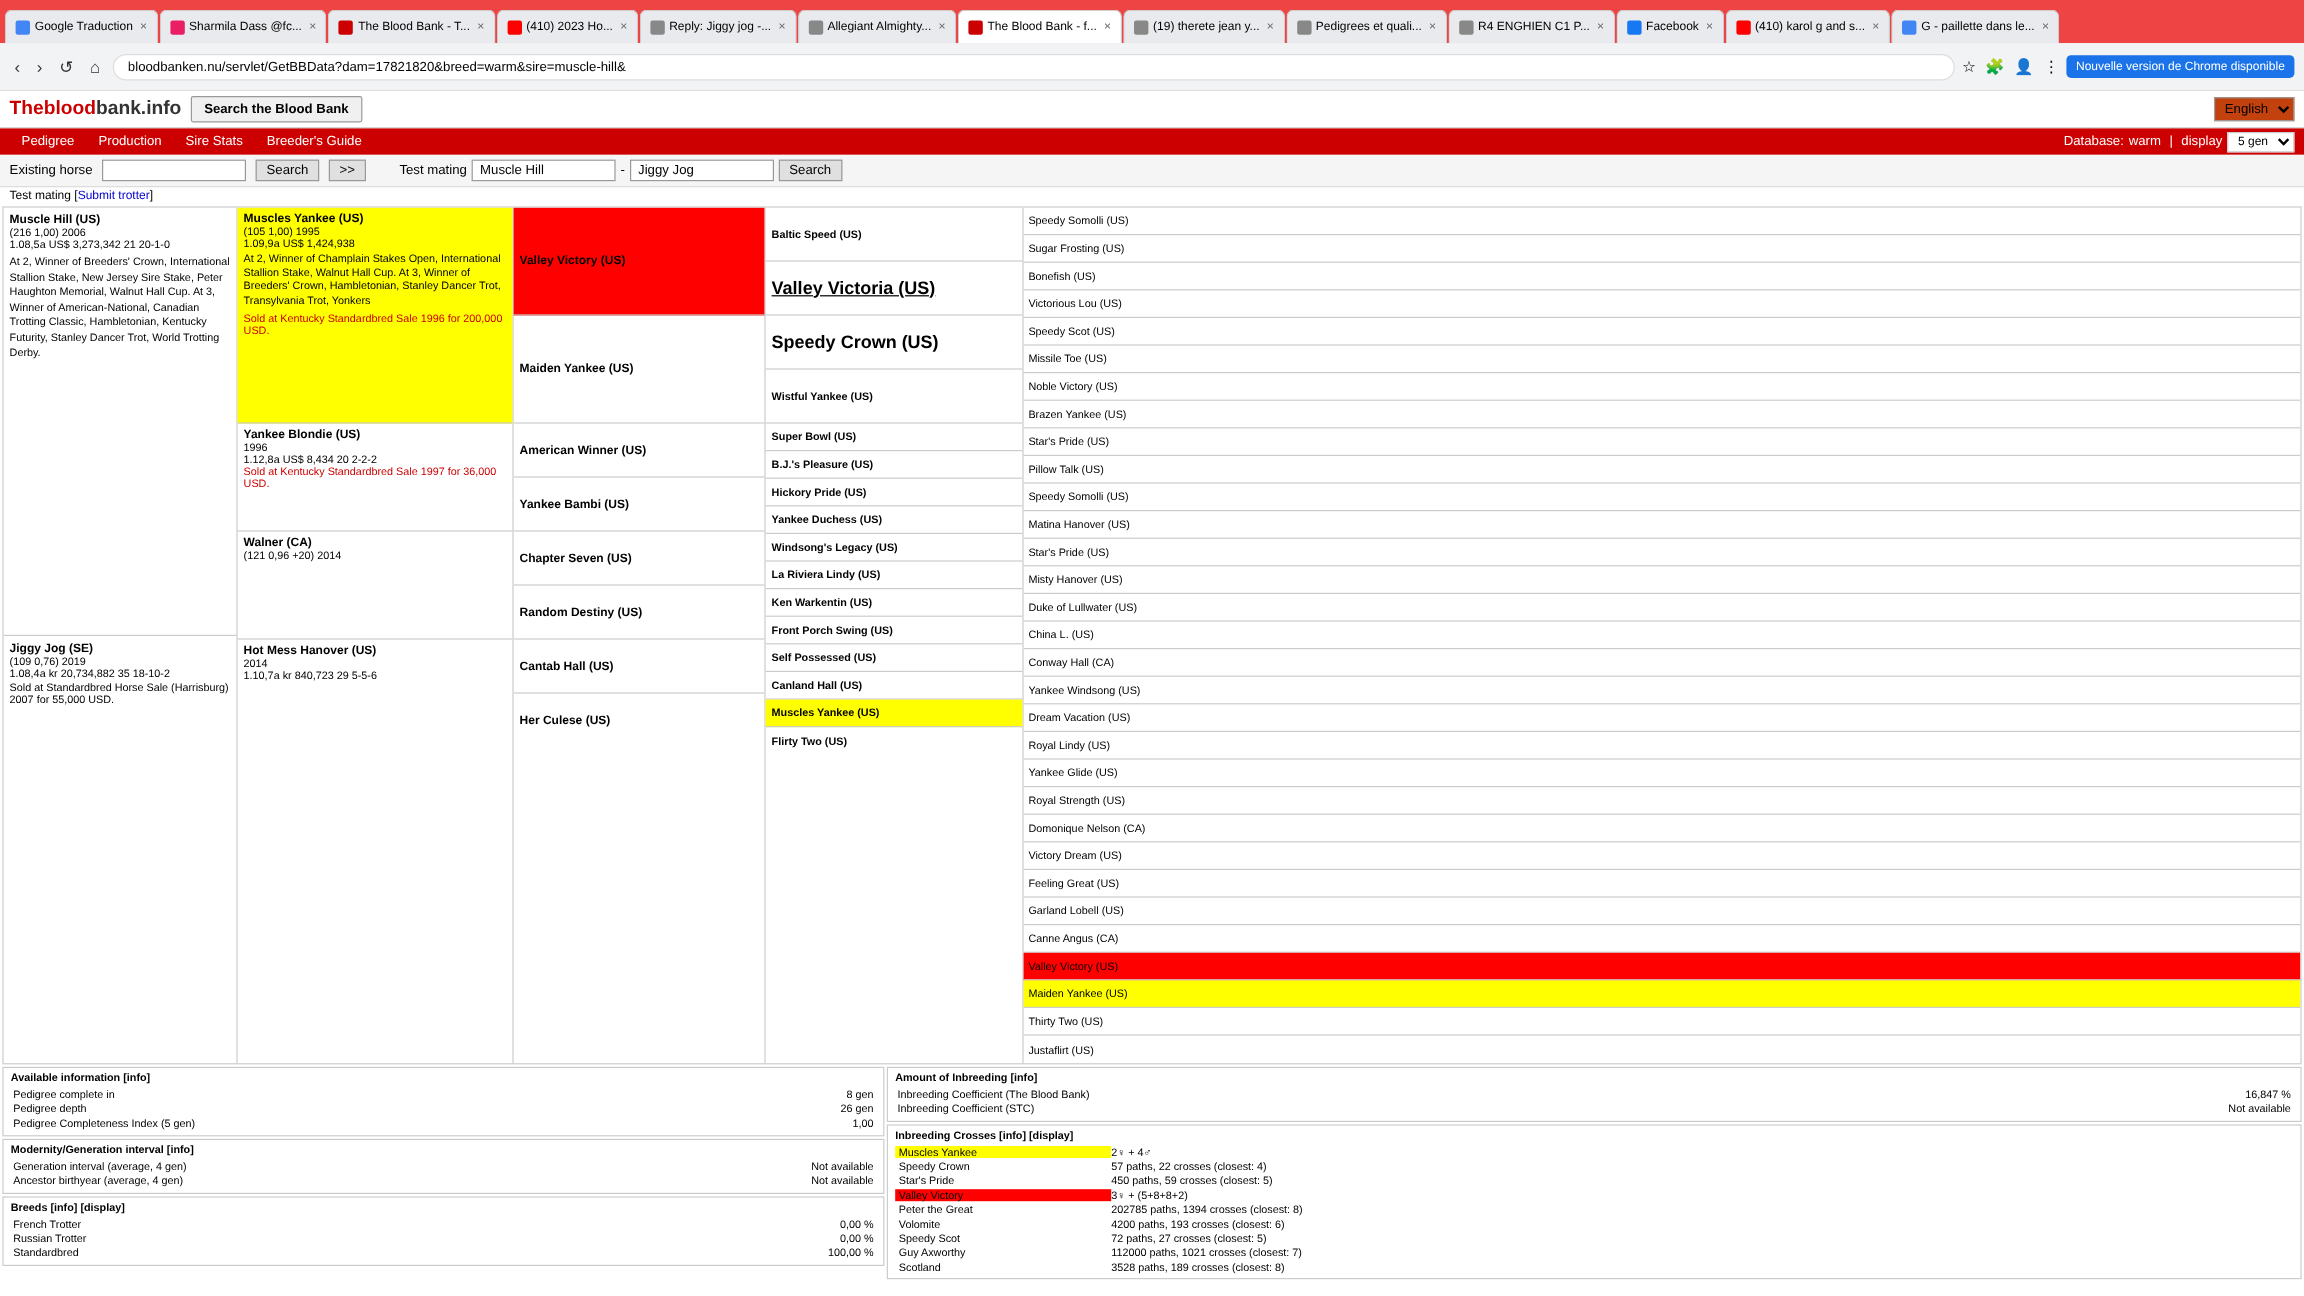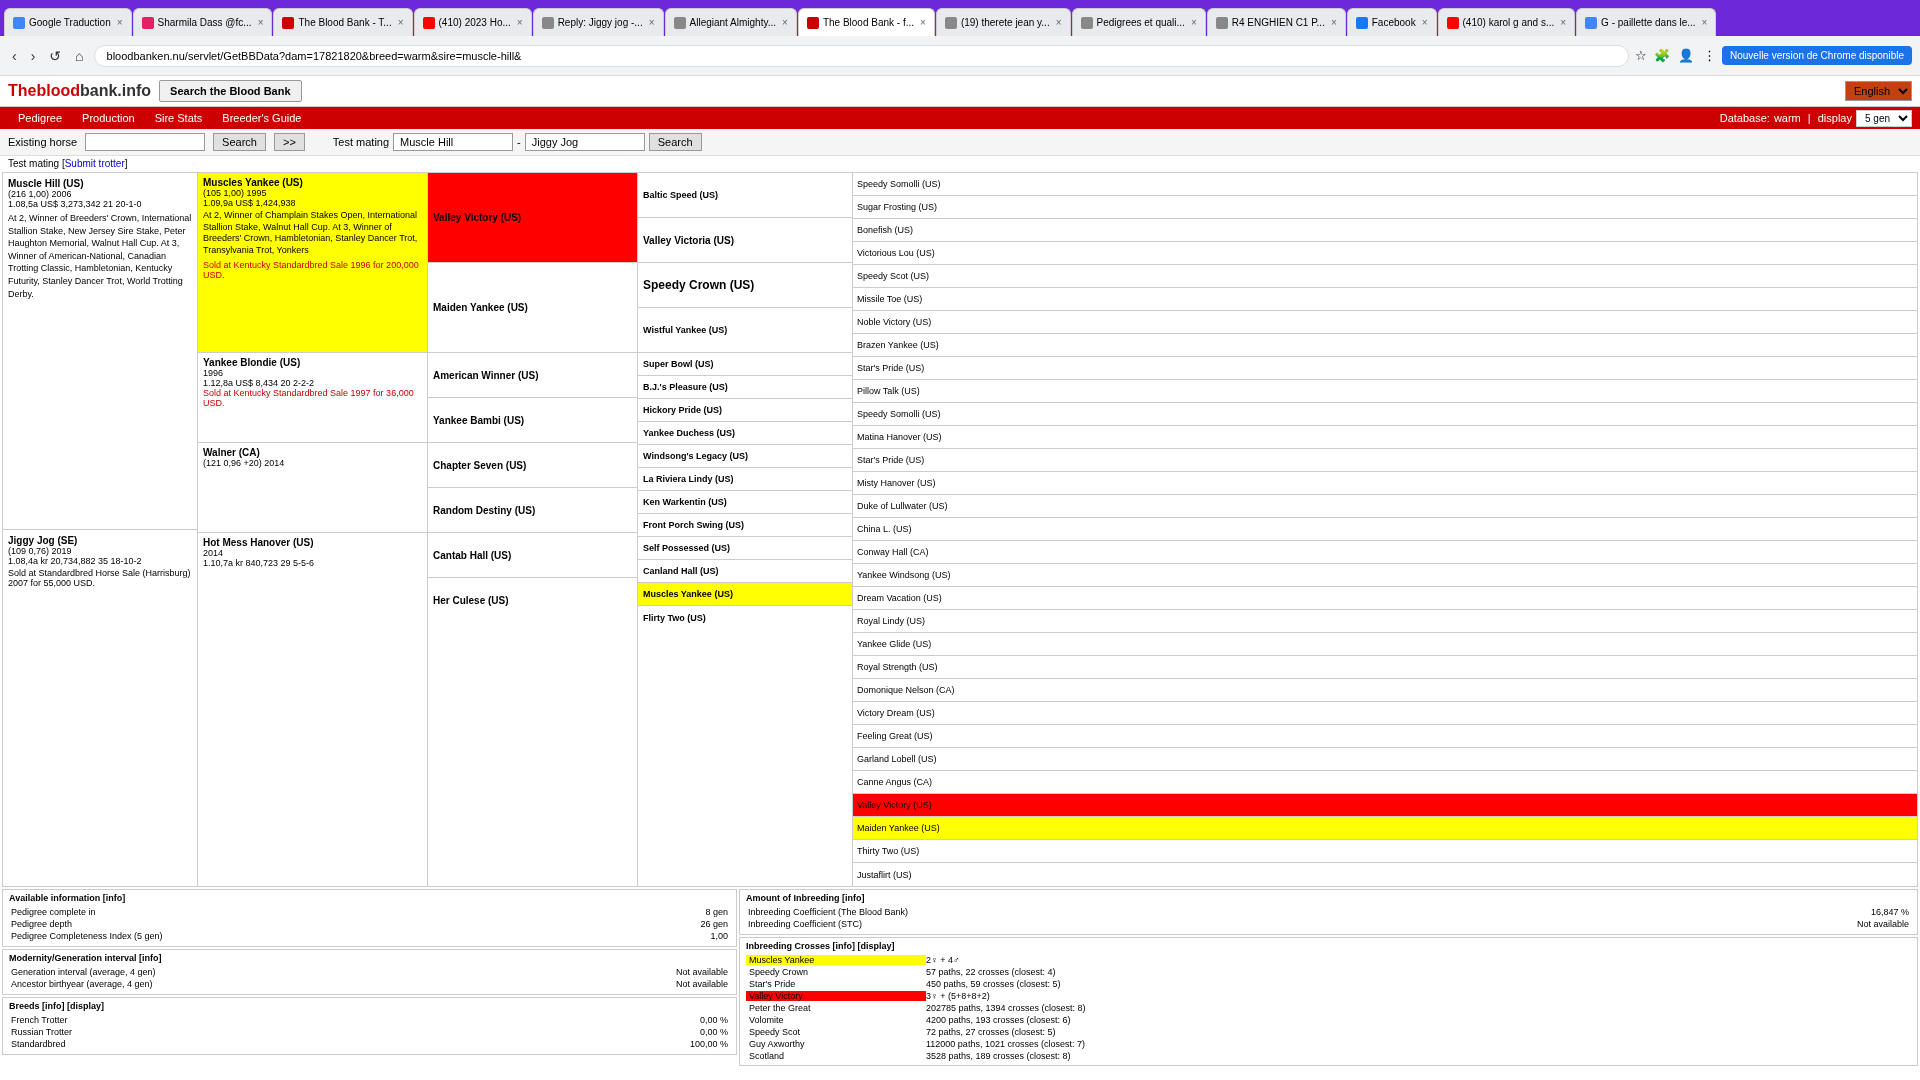--- a/index.html
+++ b/index.html
@@ -1,19 +1,19 @@
 <!DOCTYPE html>
 <html><head>
   <meta charset="utf-8">
   <style>
     * { margin: 0; padding: 0; box-sizing: border-box; }
     body { font-family: Arial, sans-serif; font-size: 11px; background: #fff; color: #000; }
     
     
-    .browser-tabs { background: #6d28d9; display: flex; align-items: flex-end; height: 36px; padding: 0 4px; overflow: hidden; }
+    .browser-tabs { background: #ef4444; display: flex; align-items: flex-end; height: 36px; padding: 0 4px; overflow: hidden; }
     .tab { background: #fff; border: 1px solid #ccc; border-bottom: none; border-radius: 6px 6px 0 0; padding: 4px 8px; font-size: 10px; max-width: 160px; white-space: nowrap; overflow: hidden; text-overflow: ellipsis; display: flex; align-items: center; gap: 4px; margin-right: 1px; cursor: pointer; height: 28px; }
     .tab.active { background: #fff; z-index: 1; }
     .tab.inactive { background: #e8eaed; }
     .tab-favicon { width: 12px; height: 12px; display: inline-block; background: #999; border-radius: 2px; flex-shrink: 0; }
     .tab-close { font-size: 10px; color: #666; margin-left: 2px; }
     
     .browser-toolbar { background: #f1f3f4; display: flex; align-items: center; padding: 4px 8px; gap: 6px; border-bottom: 1px solid #ddd; height: 40px; }
     .nav-btn { background: none; border: none; cursor: pointer; font-size: 14px; color: #333; padding: 4px; border-radius: 50%; }
     .address-bar { flex: 1; border: 1px solid #ddd; border-radius: 20px; padding: 4px 12px; font-size: 11px; background: #fff; }
     .toolbar-icons { display: flex; gap: 8px; align-items: center; font-size: 13px; }
@@ -245,24 +245,24 @@
     <div style="padding:3px 5px;min-height:45px;display:flex;align-items:center;">
       <div class="bold" style="font-size:10px;">Her Culese (US)</div>
     </div>
   </div>
 
   <div style="width:215px;border-right:1px solid #ccc;display:flex;flex-direction:column;">
     <div style="border-bottom:1px solid #ccc;padding:3px 5px;min-height:45px;display:flex;align-items:center;">
         <div class="bold" style="font-size:9px;">Baltic Speed (US)</div>
       </div>
     <div style="border-bottom:1px solid #ccc;padding:3px 5px;min-height:45px;display:flex;align-items:center;">
-        <div class="bold" style="font-size:10px;">Valley Victoria (US)</div>
-      </div>
-    <div style="border-bottom:1px solid #ccc;padding:3px 5px;min-height:45px;display:flex;align-items:center;">
-        <div class="bold" style="font-size:12px;">Speedy Crown (US)</div>
+        <div class="bold" style="font-size:15px;text-decoration:underline;">Valley Victoria (US)</div>
+      </div>
+    <div style="border-bottom:1px solid #ccc;padding:3px 5px;min-height:45px;display:flex;align-items:center;">
+        <div class="bold" style="font-size:15px;">Speedy Crown (US)</div>
       </div>
     <div style="border-bottom:1px solid #ccc;padding:3px 5px;min-height:45px;display:flex;align-items:center;">
         <div class="bold" style="font-size:9px;">Wistful Yankee (US)</div>
       </div>
     <div style="border-bottom:1px solid #ccc;padding:3px 5px;min-height:23px;display:flex;align-items:center;">
         <div class="bold" style="font-size:9px;">Super Bowl (US)</div>
       </div>
     <div style="border-bottom:1px solid #ccc;padding:3px 5px;min-height:23px;display:flex;align-items:center;">
         <div class="bold" style="font-size:9px;">B.J.'s Pleasure (US)</div>
       </div>

